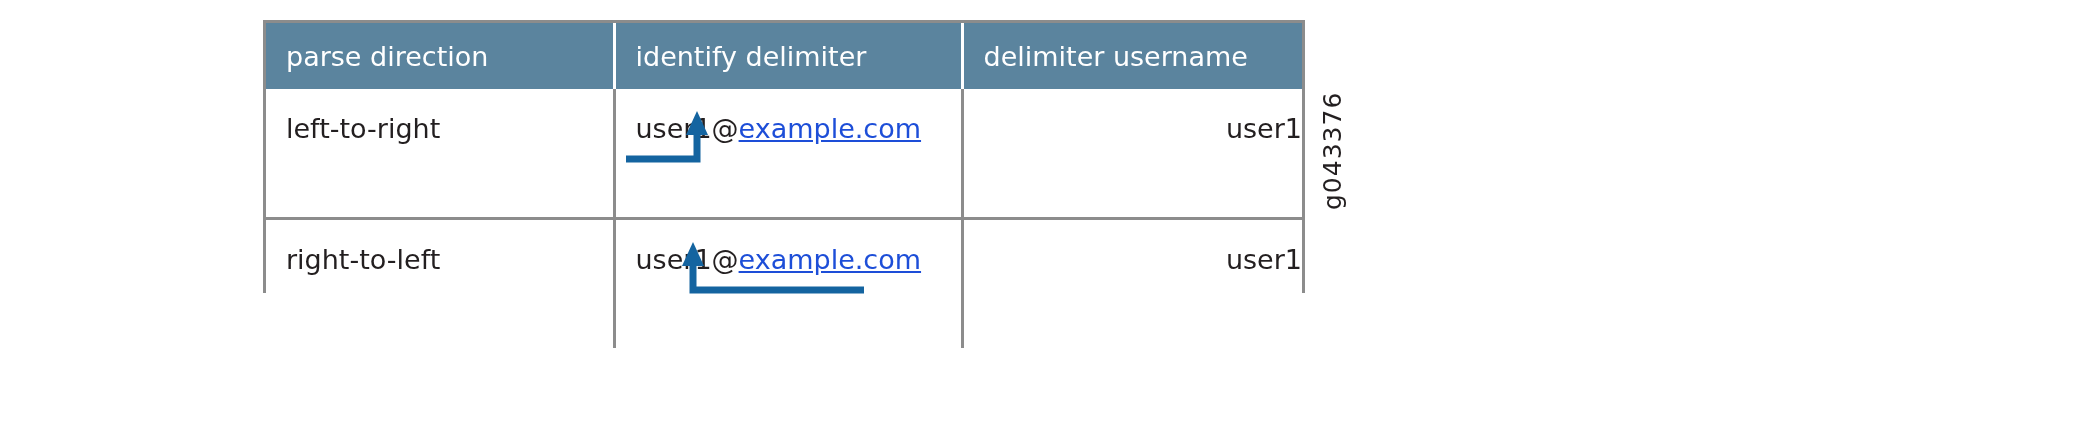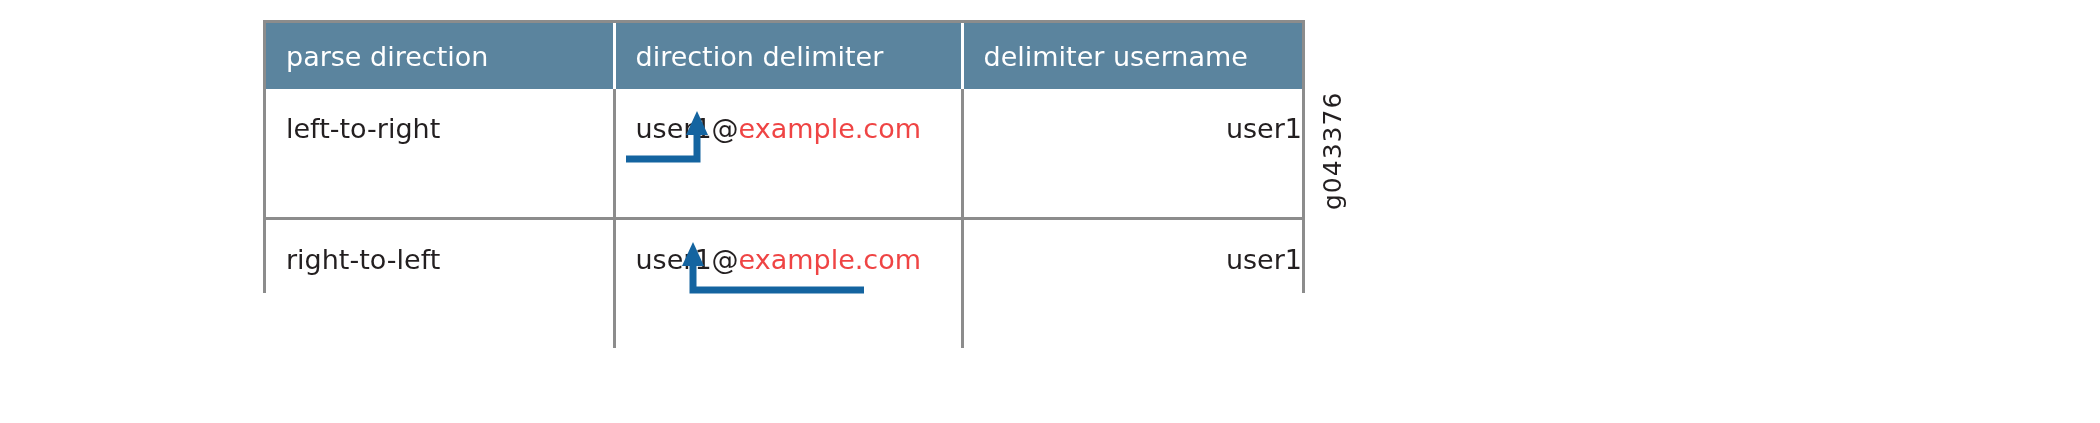--- a/index.html
+++ b/index.html
@@ -74,21 +74,21 @@
   }
   tr.body td:last-child { border-right: 0; text-align: right; }
   tr.body.first td { border-top: 0; }
 
   .cell-text {
     display: block;
     line-height: 1;
     white-space: nowrap;
   }
   .mono-local { color: #231f20; }
-  .domain-red { color: #ef4444; }
+  .domain-red { color: #1d4ed8; text-decoration: underline; }
 
   
   .arrow-svg {
     position: absolute;
     left: 0;
     top: 0;
     overflow: visible;
     pointer-events: none;
   }
 
@@ -116,21 +116,21 @@
         <col class="c1">
           <col class="c2">
           <col class="c3">
       </colgroup>
       <thead>
         <tr class="head">
           <th>
             <span>parse direction</span>
           </th>
           <th>
-            <span>direction delimiter</span>
+            <span>identify delimiter</span>
           </th>
           <th>
             <span>delimiter username</span>
           </th>
         </tr>
       </thead>
       <tbody>
 
         <tr class="body first">
           <td>

